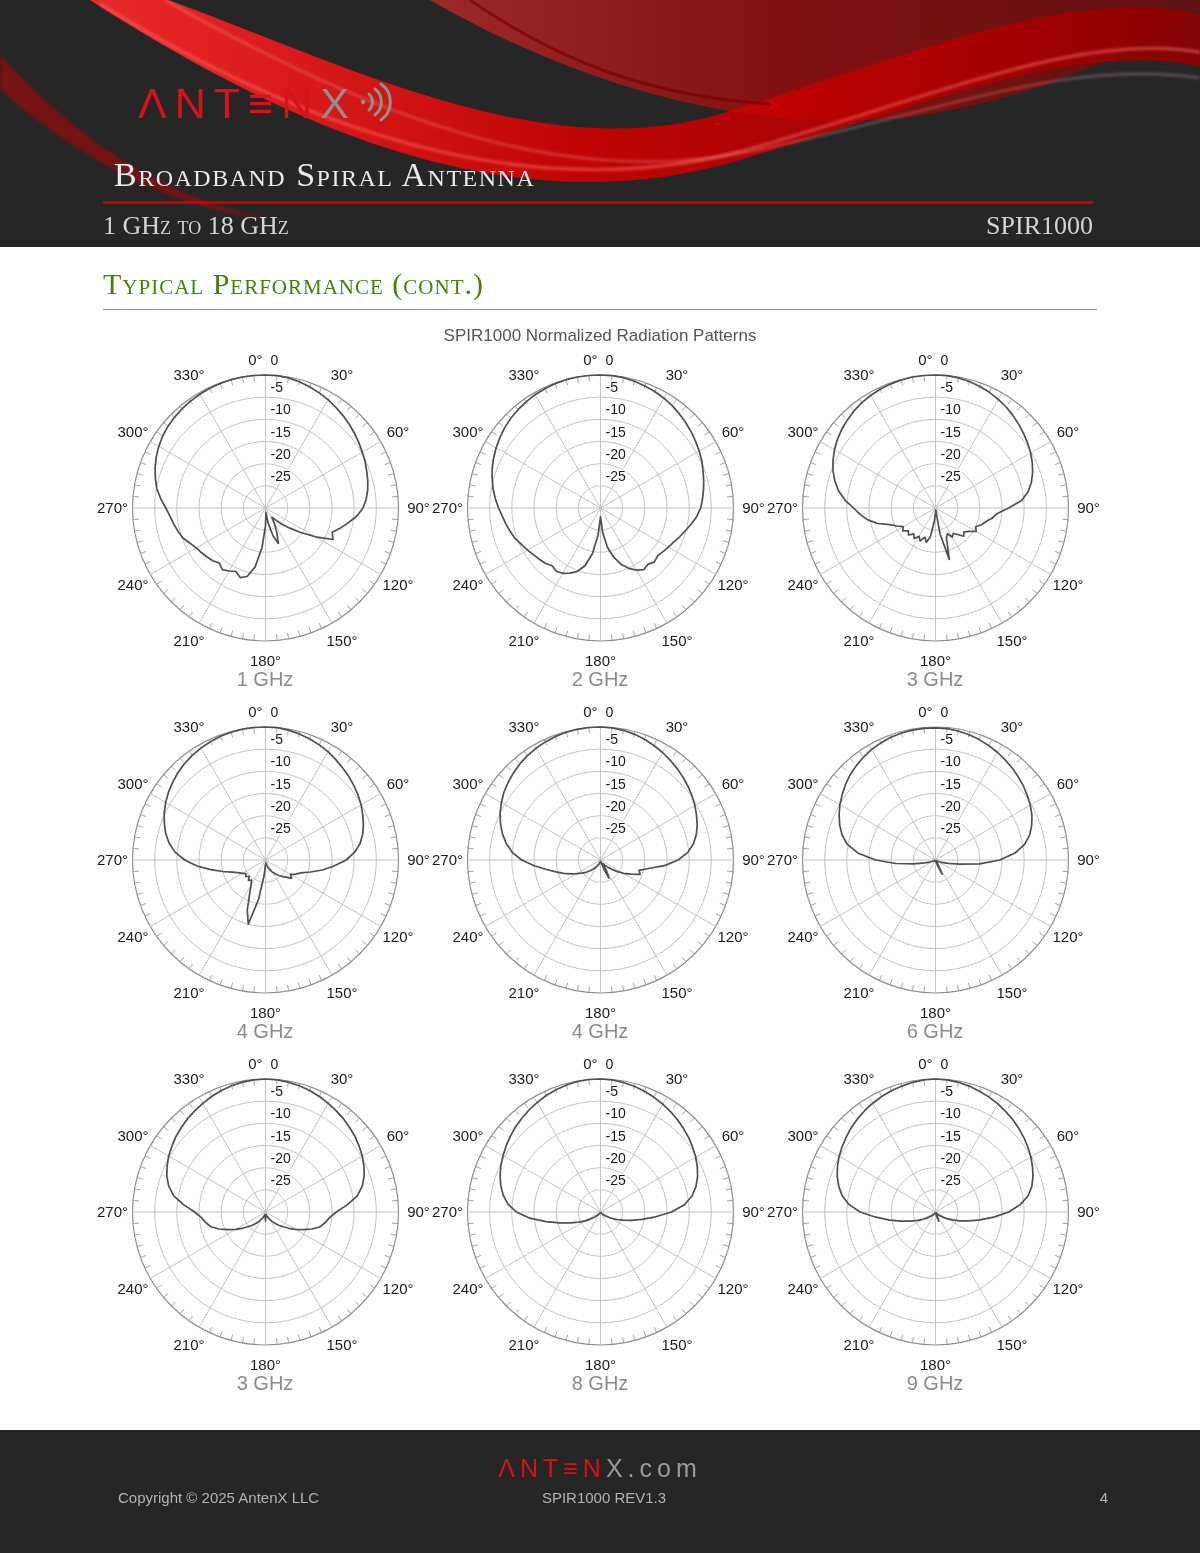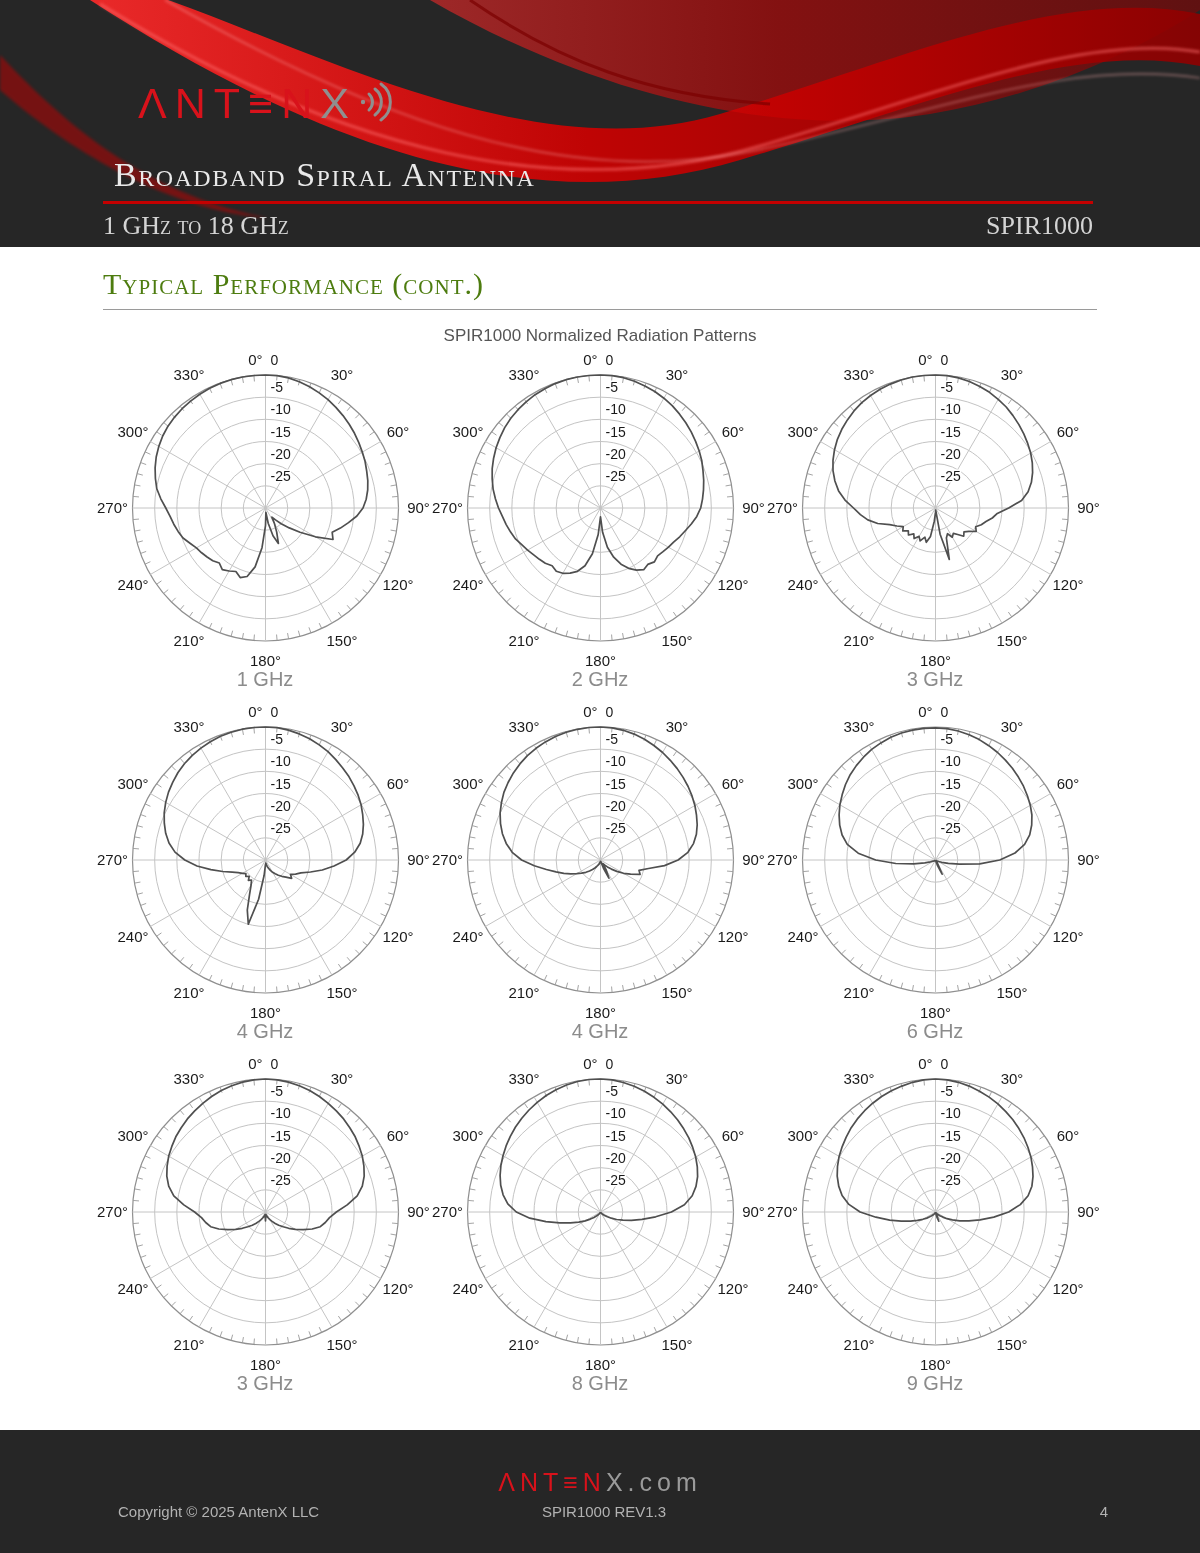--- a/index.html
+++ b/index.html
@@ -30,21 +30,21 @@
   .plot-grid{width:1005px;margin:4px auto 0;}
   .plot-row{display:flex;justify-content:center;}
   .polar-plot{width:335px;}
   .polar-plot svg{display:block;overflow:visible;}
   .polar-plot svg text{font-family:"Liberation Sans",sans-serif;fill:#1a1a1a;}
   .polar-plot svg text.rlab{paint-order:stroke;stroke:#ffffff;stroke-width:3px;}
   .plot-caption{text-align:center;font-size:20px;color:#8c8c8c;margin:0 0 12px;line-height:1.1;}
 
   
   .page-footer{height:134px;background:#262626;margin-top:24px;}
-  .site{padding-top:40px;text-align:center;font-size:25px;letter-spacing:5px;line-height:1;}
+  .site{padding-top:26px;text-align:center;font-size:25px;letter-spacing:5px;line-height:1;}
   .site .site-red{color:#d8121b;}
   .site .site-gray{color:#9a9a9a;}
   .foot-row{position:relative;margin-top:8px;font-size:15px;color:#b2b2b2;height:20px;}
   .foot-left{position:absolute;left:118px;}
   .foot-center{position:absolute;left:8px;right:0;text-align:center;}
   .foot-right{position:absolute;right:92px;}
 </style>
 </head>
 <body>
 

